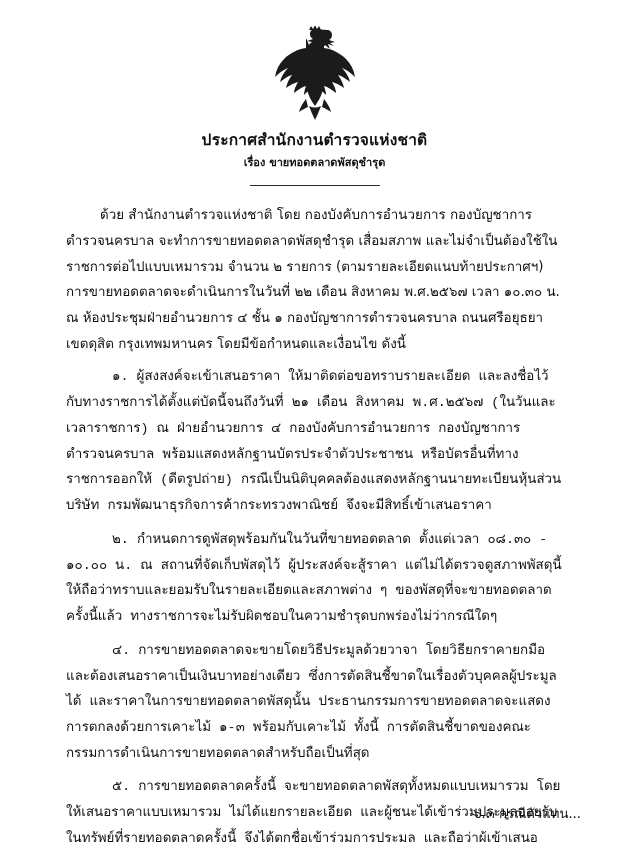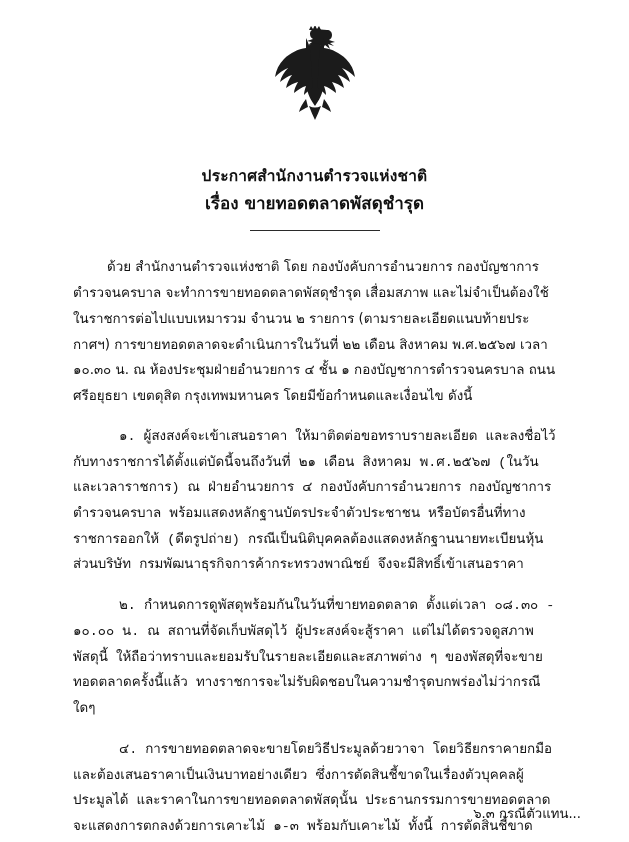--- a/index.html
+++ b/index.html
@@ -28,29 +28,28 @@
     padding-bottom: 6px;
   }
   .emblem {
     width: 118px;
     height: 96px;
     display: block;
   }
   .title-block {
     text-align: center;
     line-height: 1.55;
-    margin-top: 36px;
   }
   .title-main {
     font-size: 15.5px;
     font-weight: bold;
     letter-spacing: 0.2px;
   }
   .title-sub {
-    font-size: 17px;
+    font-size: 11px;
     font-weight: bold;
     margin-top: 2px;
   }
   .rule-wrap {
     text-align: center;
     margin-top: 4px;
     margin-bottom: 8px;
   }
   .rule {
     display: inline-block;
@@ -59,21 +58,21 @@
     height: 0;
     vertical-align: middle;
   }
   .body-text {
     font-size: 13.4px;
     line-height: 1.92;
     text-align: left;
     color: #111111;
   }
   .para {
-    margin: 15px;
+    margin: 8px;
     text-indent: 0;
   }
   .para.indent {
     text-indent: 34px;
   }
   .para.indent-lg {
     text-indent: 46px;
     font-family: Liberation Mono, monospace;
   }
   .footer-note {

